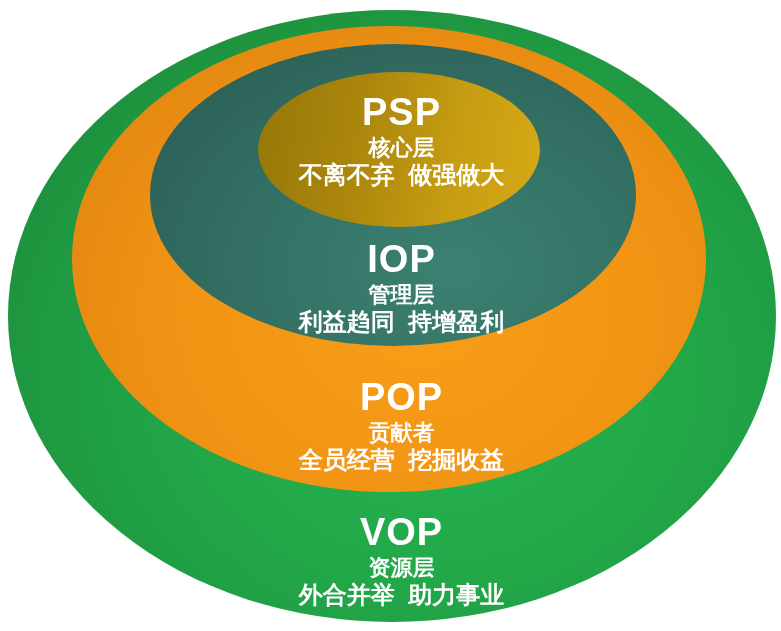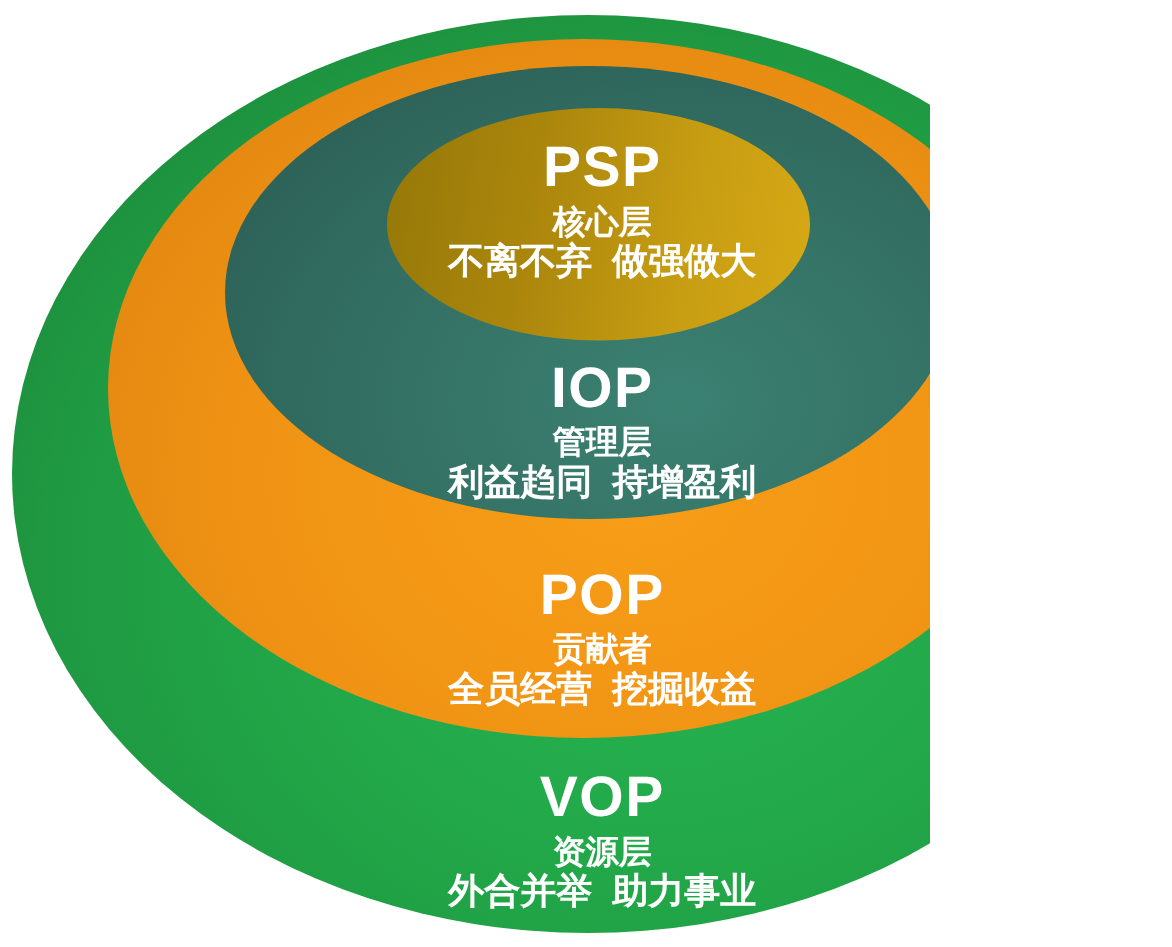--- a/index.html
+++ b/index.html
@@ -2,21 +2,21 @@
 <html><head>
 <meta charset="utf-8">
 <style>
   html, body {
     margin: 0;
     padding: 0;
     background: #ffffff;
   }
   .stage {
     position: relative;
-    width: 620px;
+    width: 781px;
     height: 631px;
     background: #ffffff;
     overflow: hidden;
     font-family: "Liberation Sans", sans-serif;
   }
   .ellipse {
     position: absolute;
     border-radius: 50%;
   }
   

